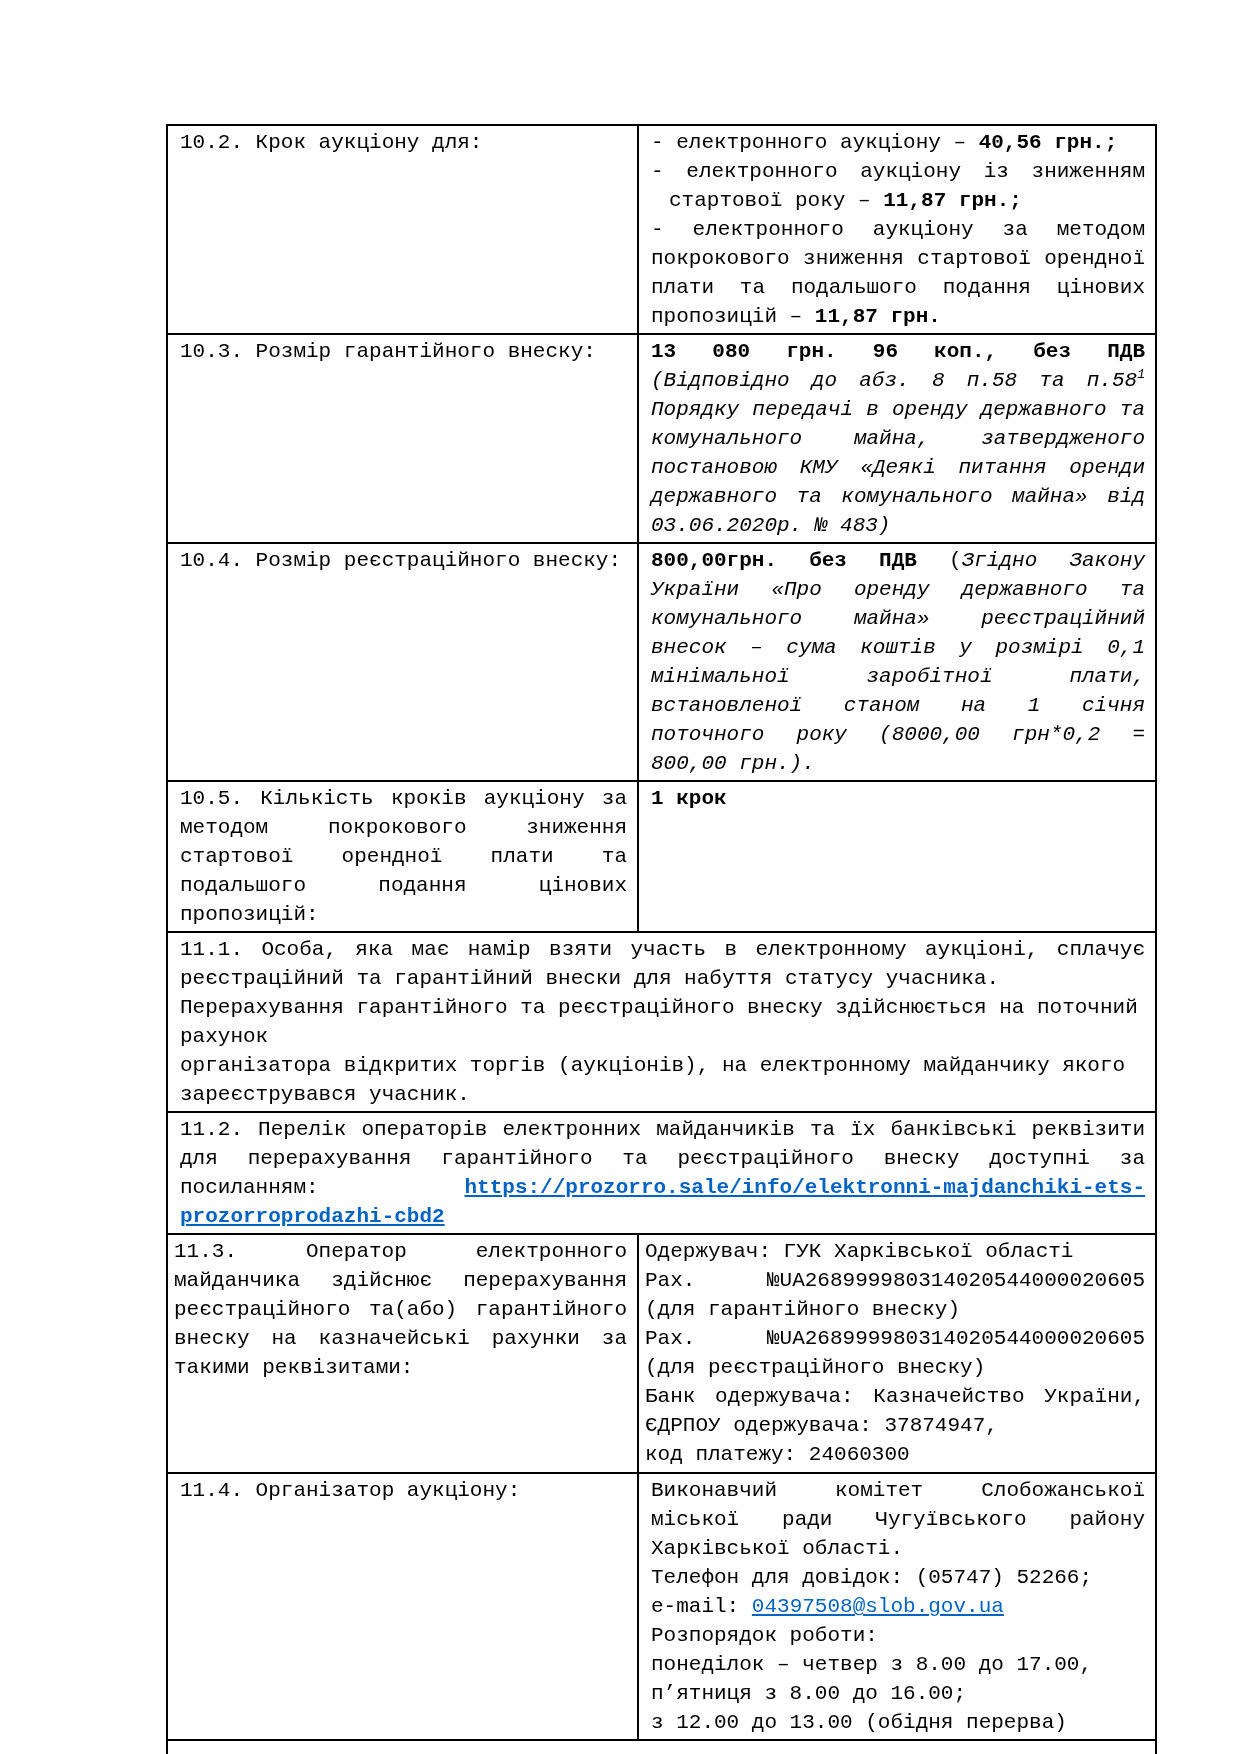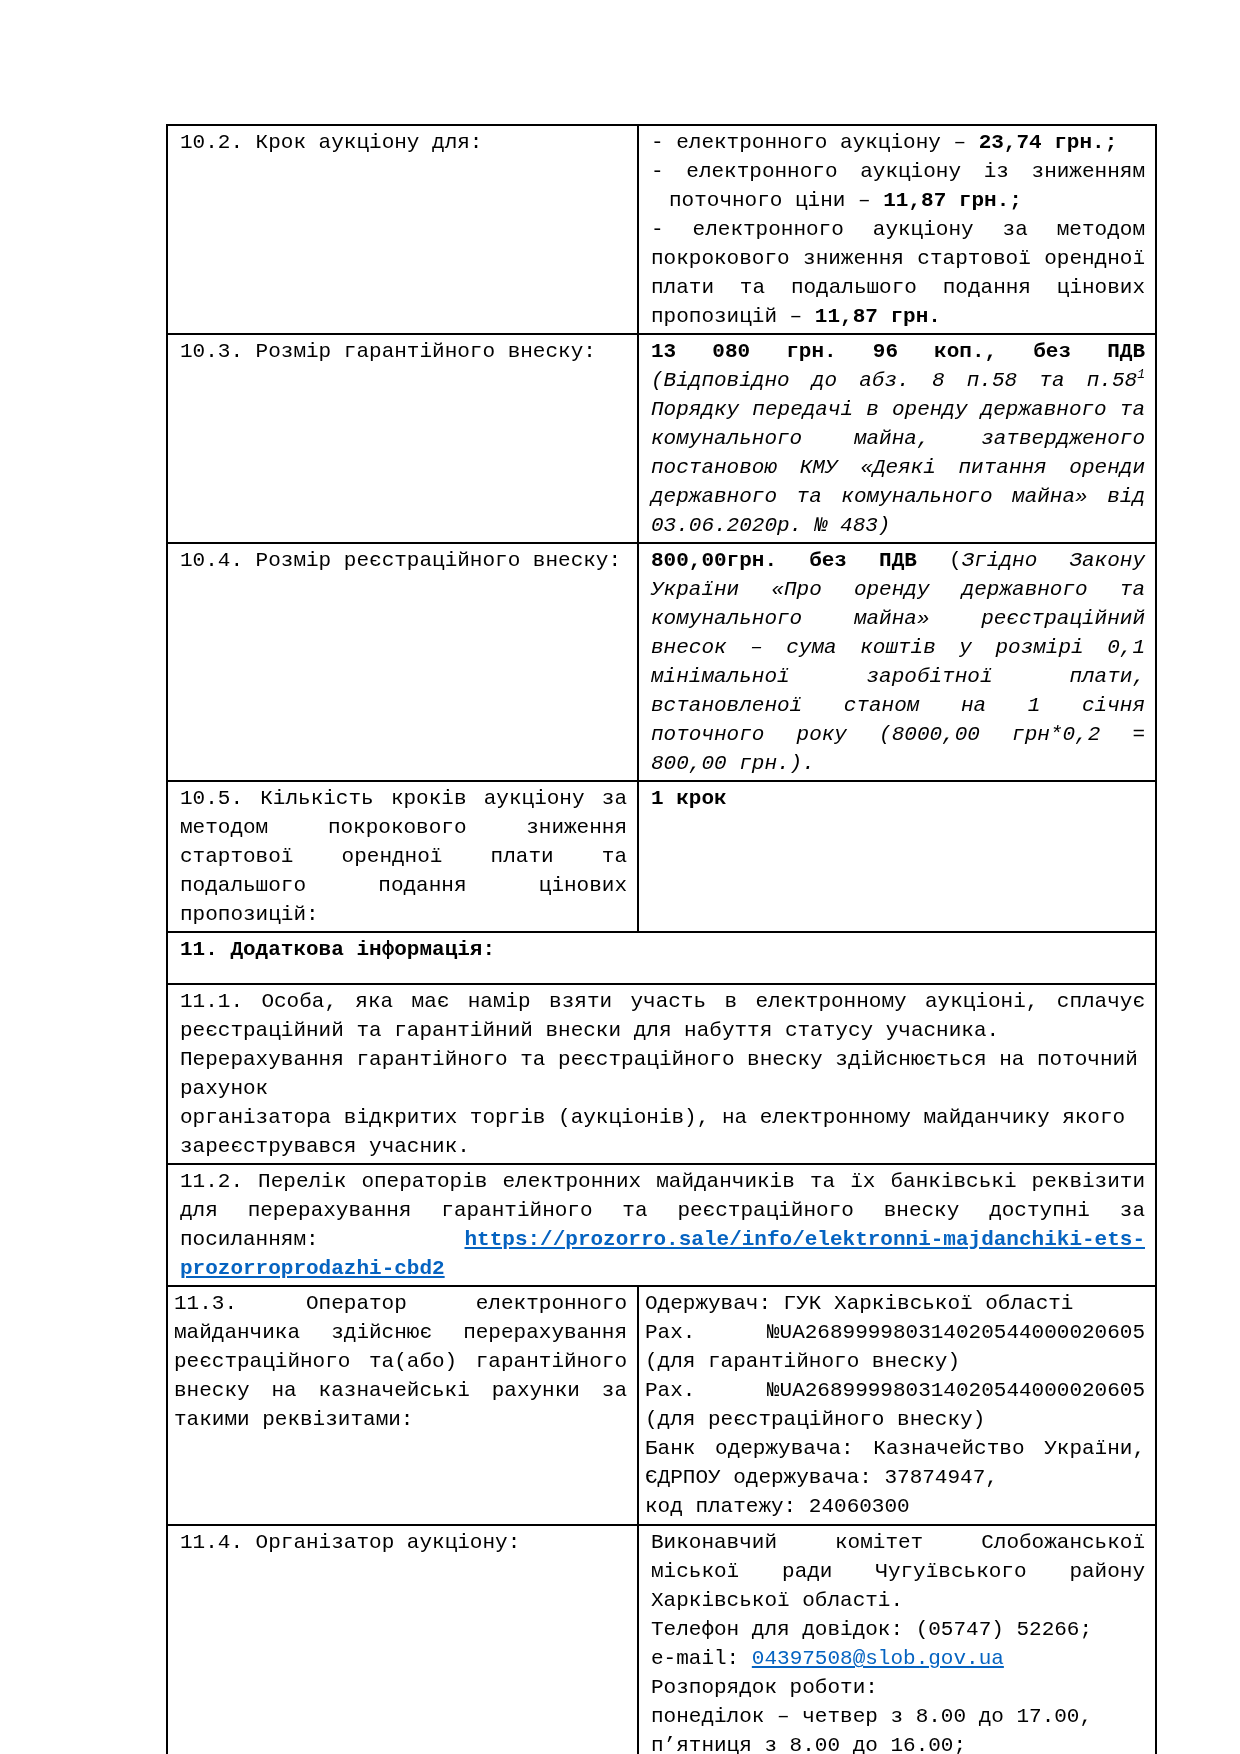--- a/index.html
+++ b/index.html
@@ -38,23 +38,23 @@
 <table class="doc">
   <colgroup>
         <col class="c1">
         <col class="c2">
       </colgroup>
 
   <tbody>
         <tr class="r102">
     <td><span>10.2.  Крок аукціону для:</span></td>
     <td>
-      <span class="line"><span>-  електронного аукціону – </span><span class="b">23,74 грн.;</span></span>
+      <span class="line"><span>-  електронного аукціону – </span><span class="b">40,56 грн.;</span></span>
       <span class="justline">- електронного аукціону із зниженням</span>
-      <span class="line indent" style="padding-left:0"><span>поточного ціни – </span><span class="b">11,87 грн.;</span></span>
+      <span class="line indent" style="padding-left:0"><span>стартової року – </span><span class="b">11,87 грн.;</span></span>
       <span class="justline">- електронного аукціону за методом</span>
       <span class="justline">покрокового зниження стартової орендної</span>
       <span class="justline">плати та подальшого подання цінових</span>
       <span class="line"><span>пропозицій – </span><span class="b">11,87 грн.</span></span>
     </td>
   </tr>
 
   <tr class="r103">
     <td><span>10.3.  Розмір гарантійного внеску:</span></td>
     <td class="just-last"><span class="b">13 080 грн. 96 коп., без ПДВ</span><span class="i"> (Відповідно до абз. 8 п.58 та п.58</span><sup class="i">1</sup><span class="i"> Порядку передачі в оренду державного та комунального майна, затвердженого постановою КМУ «Деякі питання оренди державного та комунального майна» від 03.06.2020р. № 483)</span></td>
@@ -63,23 +63,20 @@
   <tr class="r104">
     <td><span>10.4.  Розмір реєстраційного внеску:</span></td>
     <td class="just-last"><span class="b">800,00грн. без ПДВ</span><span> (</span><span class="i">Згідно Закону України «Про оренду державного та комунального майна» реєстраційний внесок – сума коштів у розмірі 0,1 мінімальної заробітної плати, встановленої станом на 1 січня поточного року (8000,00 грн*0,2 = 800,00 грн.).</span></td>
   </tr>
 
   <tr class="r105">
     <td class="just-last"><span>10.5. Кількість кроків аукціону за методом покрокового зниження стартової орендної плати та подальшого подання цінових пропозицій:</span></td>
     <td><span class="b">1 крок</span></td>
   </tr>
 
-  <tr class="r11">
-    <td colspan="2"><span class="b">11. Додаткова інформація:</span></td>
-  </tr>
 
   <tr class="r111">
     <td colspan="2">
       <span class="line just-last">11.1. Особа, яка має намір взяти участь в електронному аукціоні, сплачує реєстраційний та гарантійний внески для набуття статусу учасника.</span>
       <span class="line">Перерахування гарантійного та реєстраційного внеску здійснюється на поточний рахунок</span>
       <span class="line">організатора відкритих торгів (аукціонів), на електронному майданчику якого</span>
       <span class="line">зареєструвався учасник.</span>
     </td>
   </tr>
 

